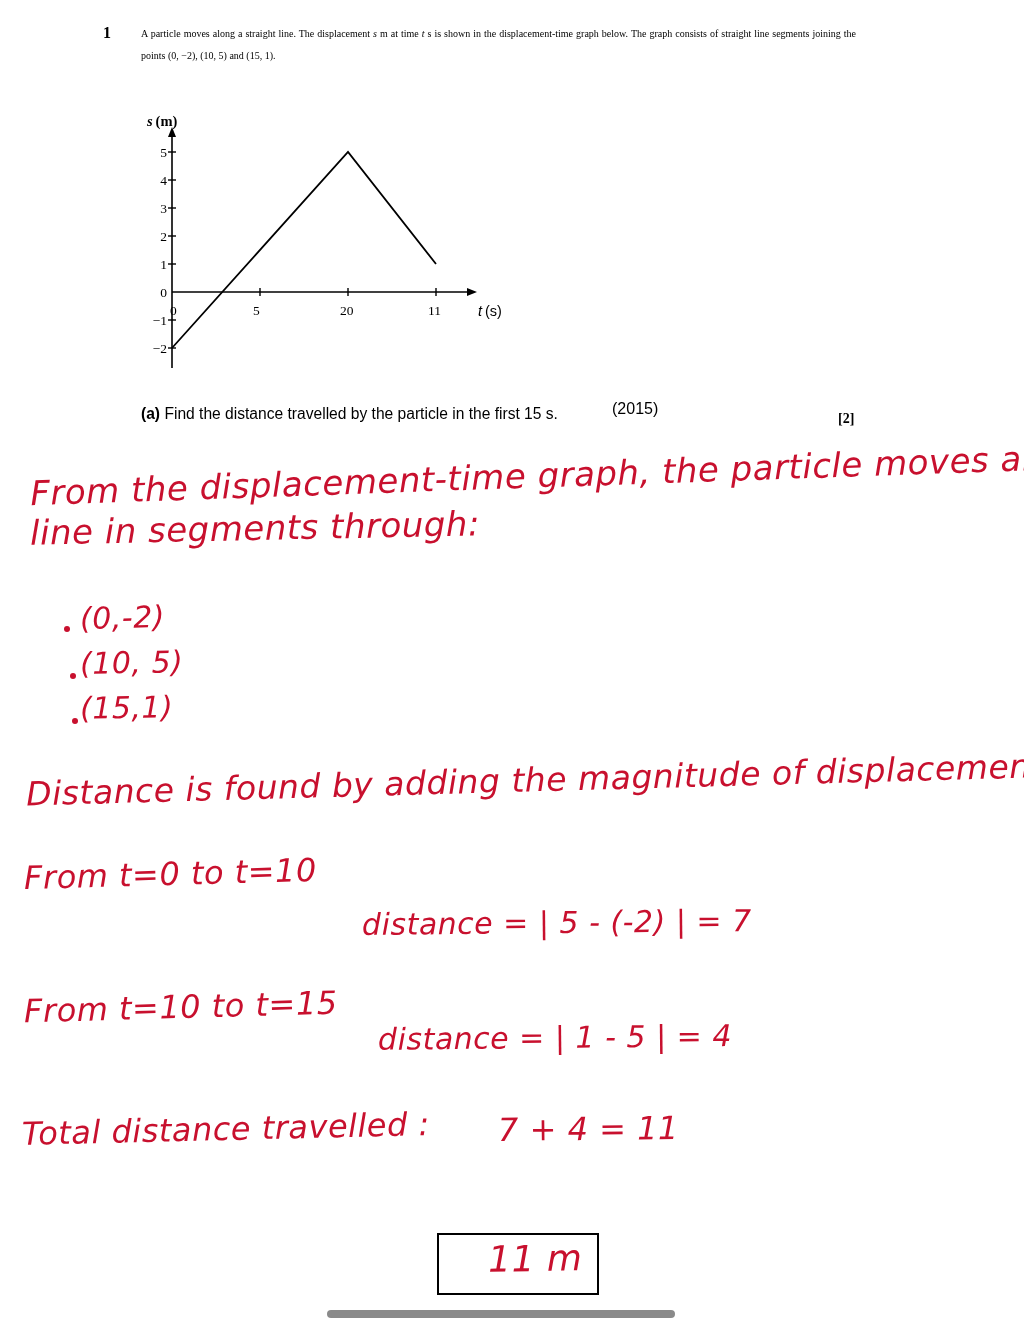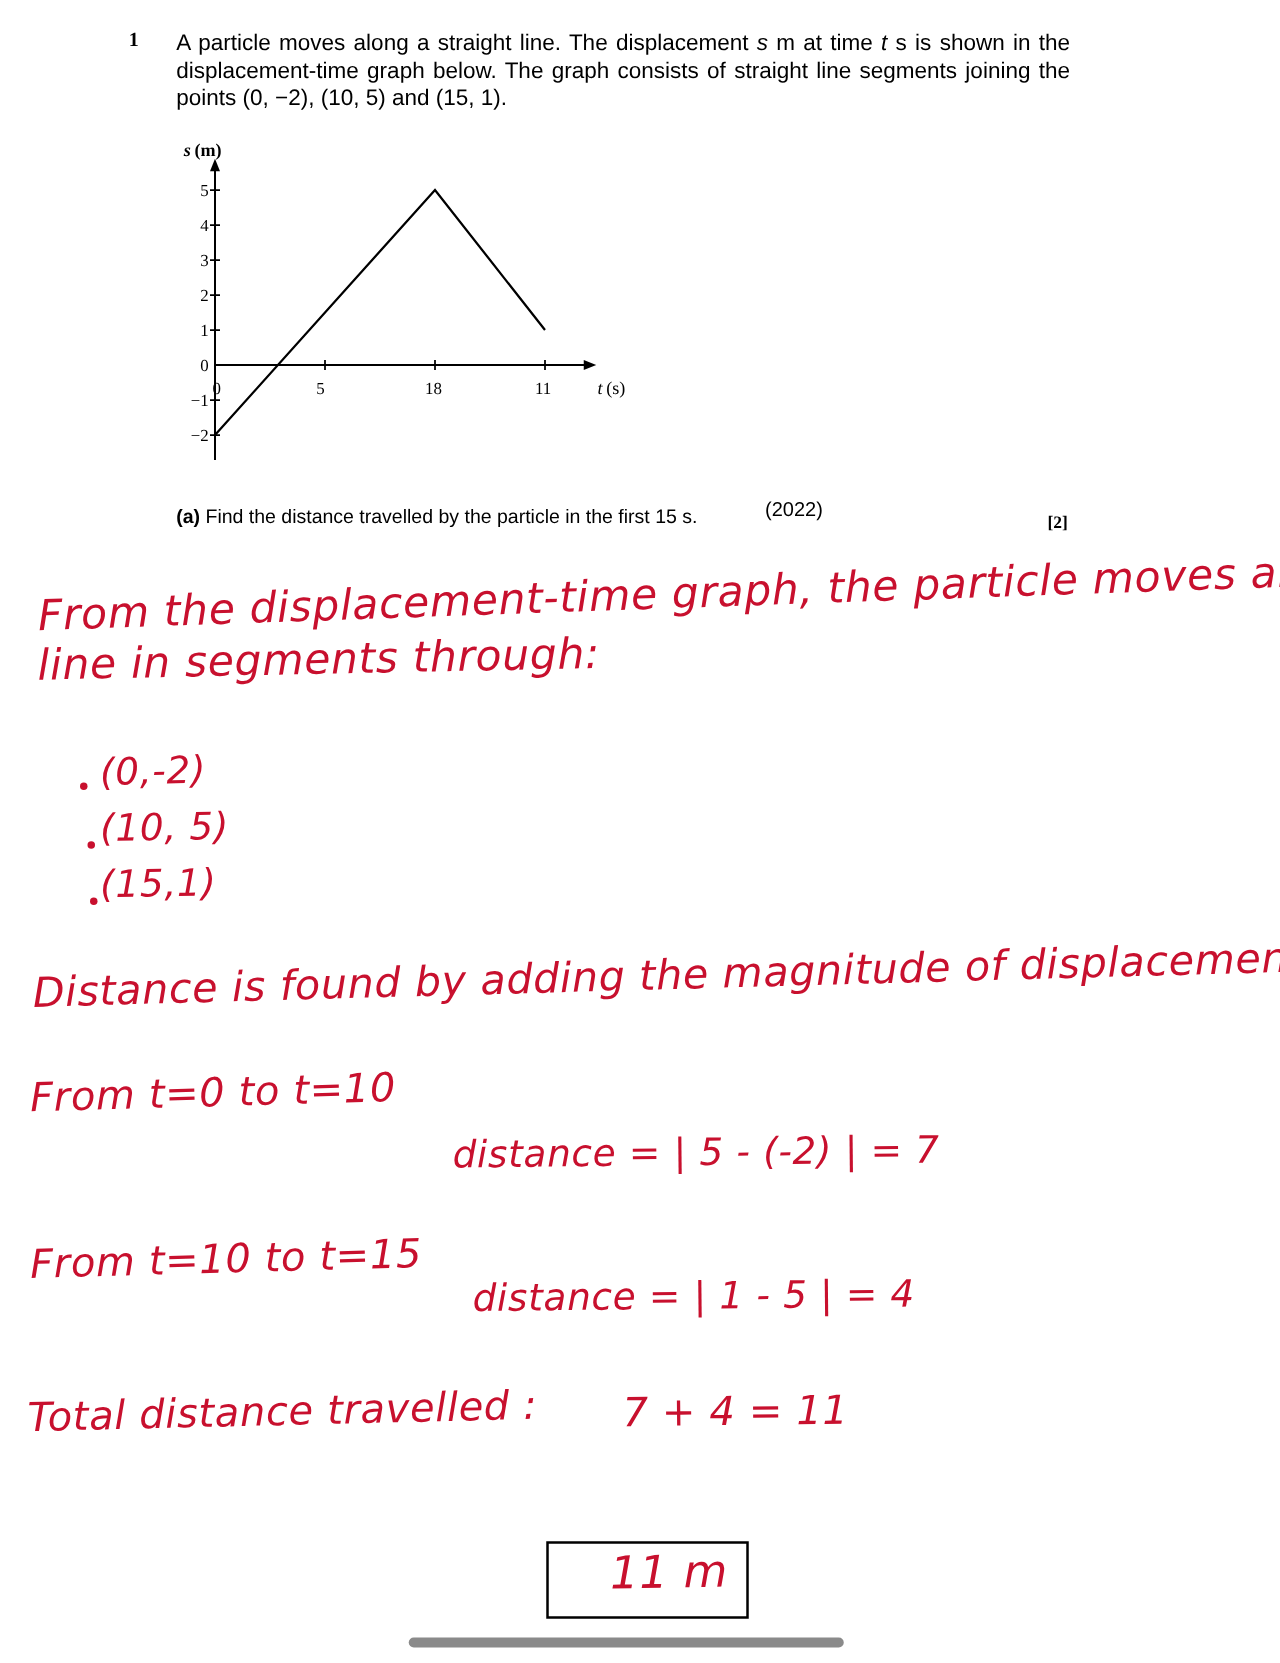--- a/index.html
+++ b/index.html
@@ -23,24 +23,24 @@
     top: 24px;
     font-weight: bold;
     font-size: 16px;
     font-family: "Liberation Serif", serif;
   }
   .q-text {
     position: absolute;
     left: 141px;
     top: 23px;
     width: 715px;
-    font-size: 18px;
+    font-size: 10px;
     line-height: 22px;
     text-align: justify;
-    font-family: Liberation Sans, sans-serif;
+    font-family: Liberation Serif, serif;
   }
   .q-text i { font-style: italic; }
 
   
   .graph-wrap {
     position: absolute;
     left: 140px;
     top: 105px;
     width: 400px;
     height: 290px;
@@ -54,21 +54,21 @@
     font-family: "Liberation Serif", serif;
     font-weight: bold;
   }
   .axis-label-s .unit { font-style: normal; }
   .axis-label-t {
     position: absolute;
     left: 338px;
     top: 198px;
     font-size: 14.5px;
     font-style: italic;
-    font-family: Liberation Serif, serif;
+    font-family: Liberation Sans, sans-serif;
   }
   .axis-label-t .unit { font-style: normal; }
   .ytick {
     position: absolute;
     right: 0;
     font-size: 13.5px;
     text-align: right;
     font-family: "Liberation Serif", serif;
   }
   .ytick-col {
@@ -187,21 +187,21 @@
     <div class="ytick" style="top:96px;">3</div>
     <div class="ytick" style="top:124px;">2</div>
     <div class="ytick" style="top:152px;">1</div>
     <div class="ytick" style="top:180px;">0</div>
     <div class="ytick" style="top:208px;">−1</div>
     <div class="ytick" style="top:236px;">−2</div>
   </div>
 
   <div class="xtick" style="left:30px;  top:198px;">0</div>
   <div class="xtick" style="left:113px; top:198px;">5</div>
-  <div class="xtick" style="left:200px; top:198px;">18</div>
+  <div class="xtick" style="left:200px; top:198px;">20</div>
   <div class="xtick" style="left:288px; top:198px;">11</div>
 
   <svg width="400" height="290" style="position:absolute; left:0; top:0;">
 
     <line x1="32" y1="28" x2="32" y2="263" stroke="#000" stroke-width="1.6"></line>
     <polygon points="32,22 28,32 36,32" fill="#000"></polygon>
 
     <line x1="32" y1="187" x2="330" y2="187" stroke="#000" stroke-width="1.6"></line>
     <polygon points="337,187 327,183 327,191" fill="#000"></polygon>
 
@@ -218,21 +218,21 @@
     <line x1="296" y1="183" x2="296" y2="191" stroke="#000" stroke-width="1.4"></line>
 
     <polyline points="32,243 208,47 296,159" fill="none" stroke="#000" stroke-width="1.8"></polyline>
   </svg>
 </div>
 
 <div class="part-a">
   <b>(a)</b>
   <span>Find the distance travelled by the particle in the first 15 s.</span>
 </div>
-<div class="year-tag">(2022)</div>
+<div class="year-tag">(2015)</div>
 <div class="marks">[2]</div>
 
 <div class="hw hw-1">From the displacement-time graph, the particle moves along straight</div>
 <div class="hw hw-2">line in segments through:</div>
 
 <div class="bullet bu1"></div>
 <div class="hw hw-b1">(0,-2)</div>
 <div class="bullet bu2"></div>
 <div class="hw hw-b2">(10, 5)</div>
 <div class="bullet bu3"></div>

